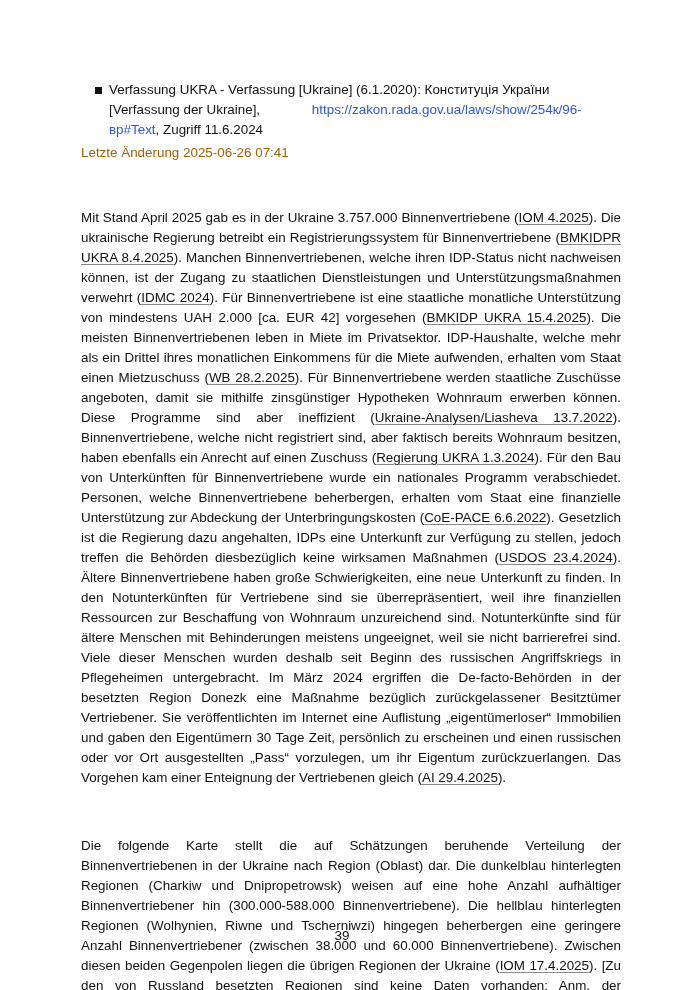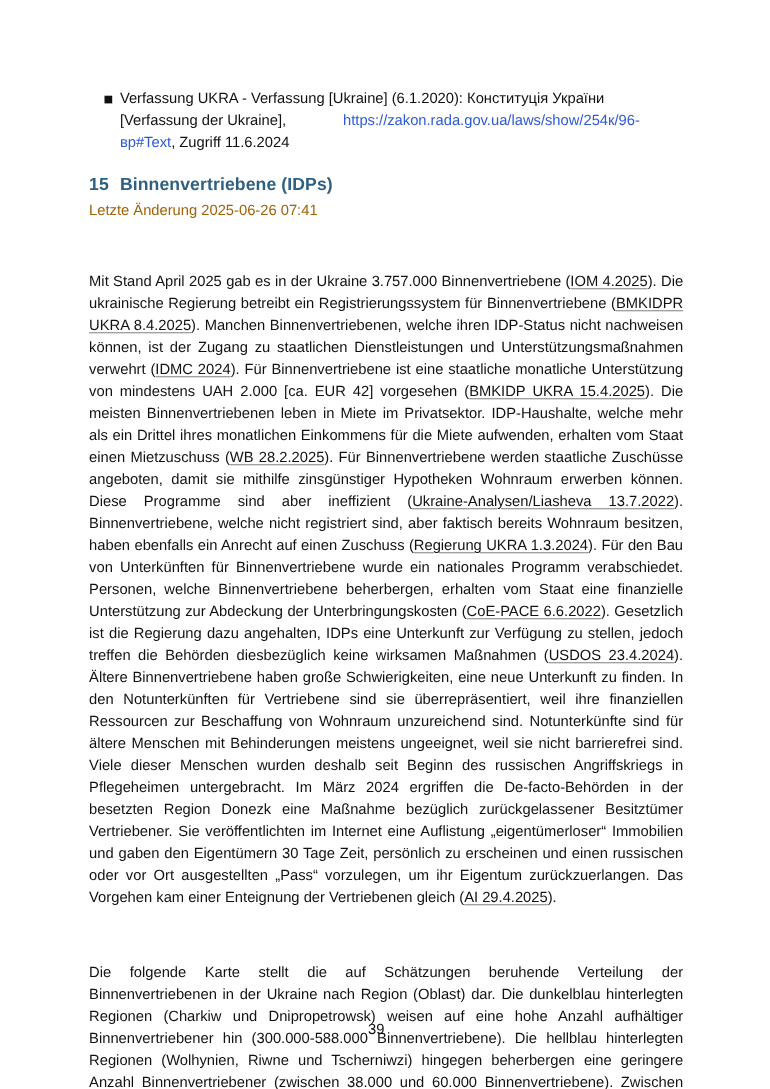--- a/index.html
+++ b/index.html
@@ -93,23 +93,20 @@
 <div class="page">
   <div class="content">
 
     <div class="source-list">
       <div class="source-item">
         <span class="bullet-square"></span>
         <span class="source-text"><span>Verfassung UKRA - Verfassung [Ukraine] (6.1.2020): Конституція України [Verfassung der Ukraine], </span><span class="url">https://zakon.rada.gov.ua/laws/show/254к/96-вр#Text</span><span>, Zugriff 11.6.2024</span></span>
       </div>
     </div>
 
-    <h2 class="section-heading">
-      <span class="section-number">15</span><span>Binnenvertriebene (IDPs)</span>
-    </h2>
 
     <div class="last-change">Letzte Änderung 2025-06-26 07:41</div>
 
     <div class="body-text">
       <p><span>Mit Stand April 2025 gab es in der Ukraine 3.757.000 Binnenvertriebene (</span><span class="cite">IOM 4.2025</span><span>). Die ukrainische Regierung betreibt ein Registrierungssystem für Binnenvertriebene (</span><span class="cite">BMKIDPR UKRA 8.4.2025</span><span>). Manchen Binnenvertriebenen, welche ihren IDP-Status nicht nachweisen können, ist der Zugang zu staatlichen Dienstleistungen und Unterstützungsmaßnahmen verwehrt (</span><span class="cite">IDMC 2024</span><span>). Für Binnenvertriebene ist eine staatliche monatliche Unterstützung von mindestens UAH 2.000 [ca. EUR 42] vorgesehen (</span><span class="cite">BMKIDP UKRA 15.4.2025</span><span>). Die meisten Binnenvertriebenen leben in Miete im Privatsektor. IDP-Haushalte, welche mehr als ein Drittel ihres monatlichen Einkommens für die Miete aufwenden, erhalten vom Staat einen Mietzuschuss (</span><span class="cite">WB 28.2.2025</span><span>). Für Binnenvertriebene werden staatliche Zuschüsse angeboten, damit sie mithilfe zinsgünstiger Hypotheken Wohnraum erwerben können. Diese Programme sind aber ineffizient (</span><span class="cite">Ukraine-Analysen/Liasheva 13.7.2022</span><span>). Binnenvertriebene, welche nicht registriert sind, aber faktisch bereits Wohnraum besitzen, haben ebenfalls ein Anrecht auf einen Zuschuss (</span><span class="cite">Regierung UKRA 1.3.2024</span><span>). Für den Bau von Unterkünften für Binnenvertriebene wurde ein nationales Programm verabschiedet. Personen, welche Binnenvertriebene beherbergen, erhalten vom Staat eine finanzielle Unterstützung zur Abdeckung der Unterbringungskosten (</span><span class="cite">CoE-PACE 6.6.2022</span><span>). Gesetzlich ist die Regierung dazu angehalten, IDPs eine Unterkunft zur Verfügung zu stellen, jedoch treffen die Behörden diesbezüglich keine wirksamen Maßnahmen (</span><span class="cite">USDOS 23.4.2024</span><span>). Ältere Binnenvertriebene haben große Schwierigkeiten, eine neue Unterkunft zu finden. In den Notunterkünften für Vertriebene sind sie überrepräsentiert, weil ihre finanziellen Ressourcen zur Beschaffung von Wohnraum unzureichend sind. Notunterkünfte sind für ältere Menschen mit Behinderungen meistens ungeeignet, weil sie nicht barrierefrei sind. Viele dieser Menschen wurden deshalb seit Beginn des russischen Angriffskriegs in Pflegeheimen untergebracht. Im März 2024 ergriffen die De-facto-Behörden in der besetzten Region Donezk eine Maßnahme bezüglich zurückgelassener Besitztümer Vertriebener. Sie veröffentlichten im Internet eine Auflistung „eigentümerloser“ Immobilien und gaben den Eigentümern 30 Tage Zeit, persönlich zu erscheinen und einen russischen oder vor Ort ausgestellten „Pass“ vorzulegen, um ihr Eigentum zurückzuerlangen. Das Vorgehen kam einer Enteignung der Vertriebenen gleich (</span><span class="cite">AI 29.4.2025</span><span>).</span></p>
       <p><span>Die folgende Karte stellt die auf Schätzungen beruhende Verteilung der Binnenvertriebenen in der Ukraine nach Region (Oblast) dar. Die dunkelblau hinterlegten Regionen (Charkiw und Dnipropetrowsk) weisen auf eine hohe Anzahl aufhältiger Binnenvertriebener hin (300.000-588.000 Binnenvertriebene). Die hellblau hinterlegten Regionen (Wolhynien, Riwne und Tscherniwzi) hingegen beherbergen eine geringere Anzahl Binnenvertriebener (zwischen 38.000 und 60.000 Binnenvertriebene). Zwischen diesen beiden Gegenpolen liegen die übrigen Regionen der Ukraine (</span><span class="cite">IOM 17.4.2025</span><span>). [Zu den von Russland besetzten Regionen sind keine Daten vorhanden; Anm. der Staatendokumentation.]</span></p>
     </div>
 
     <div class="map-caption">Geschätzte Verteilung der Binnenvertriebenen nach Region (Oblast)</div>
 

